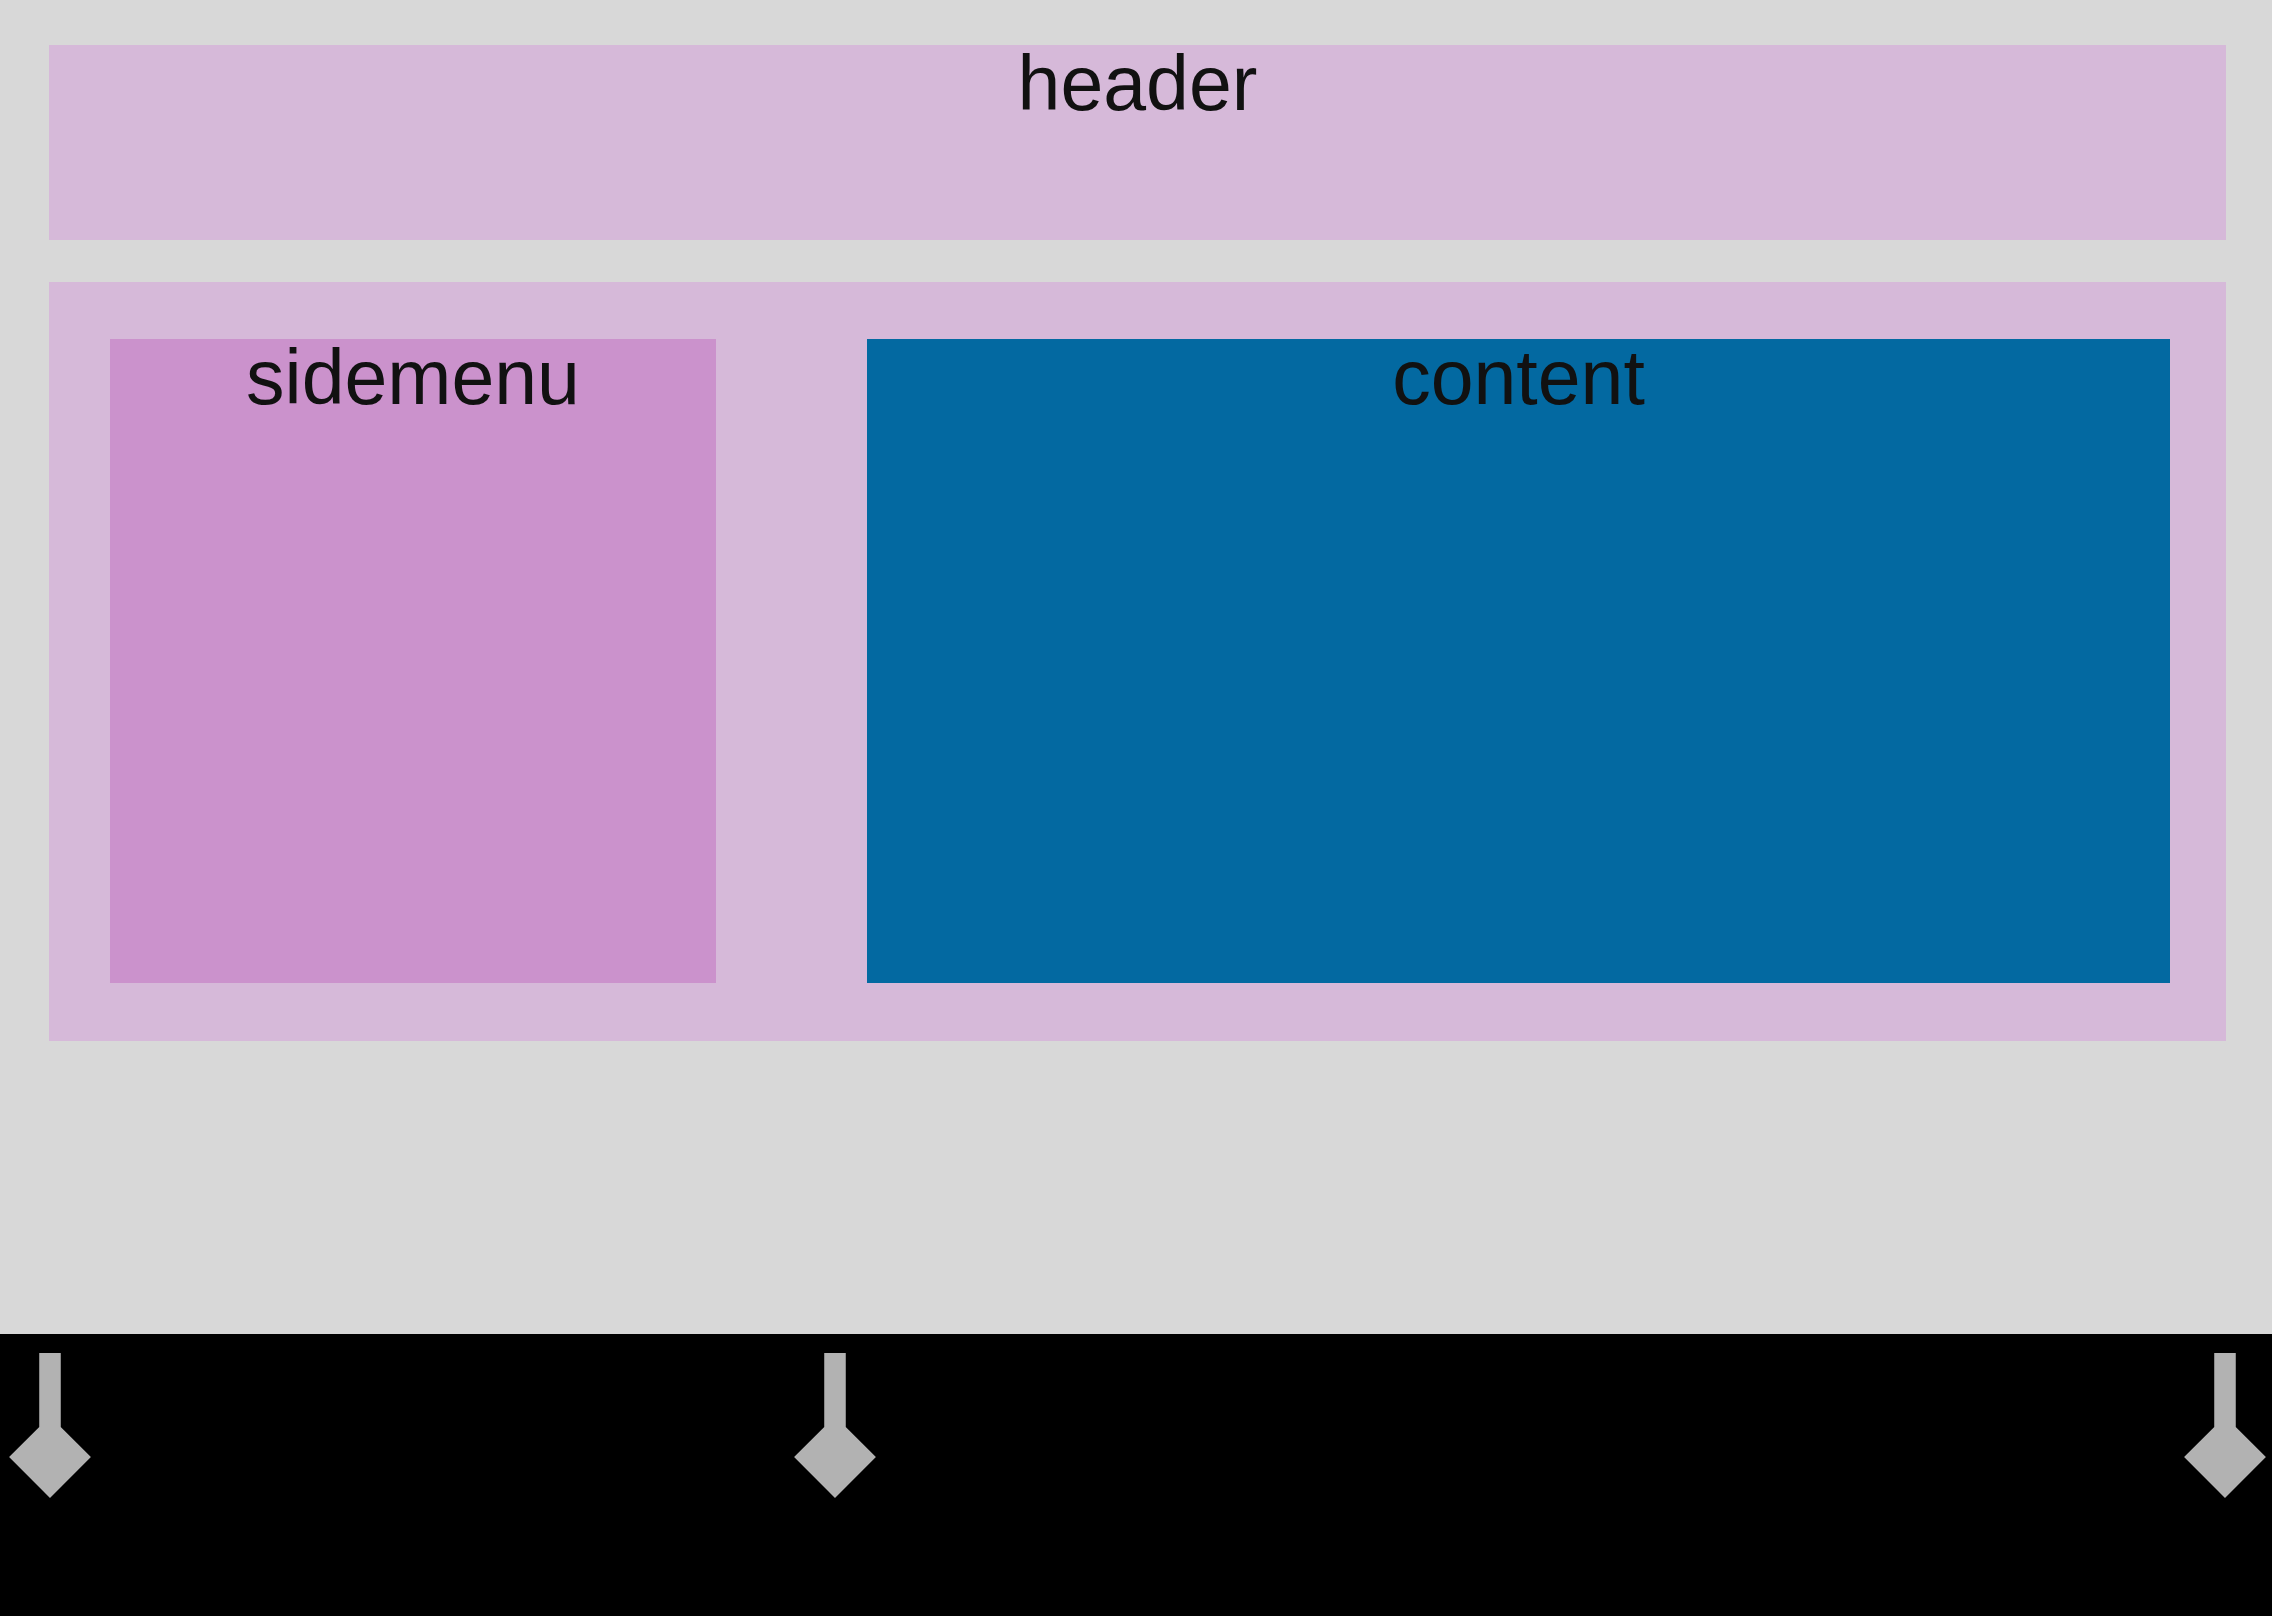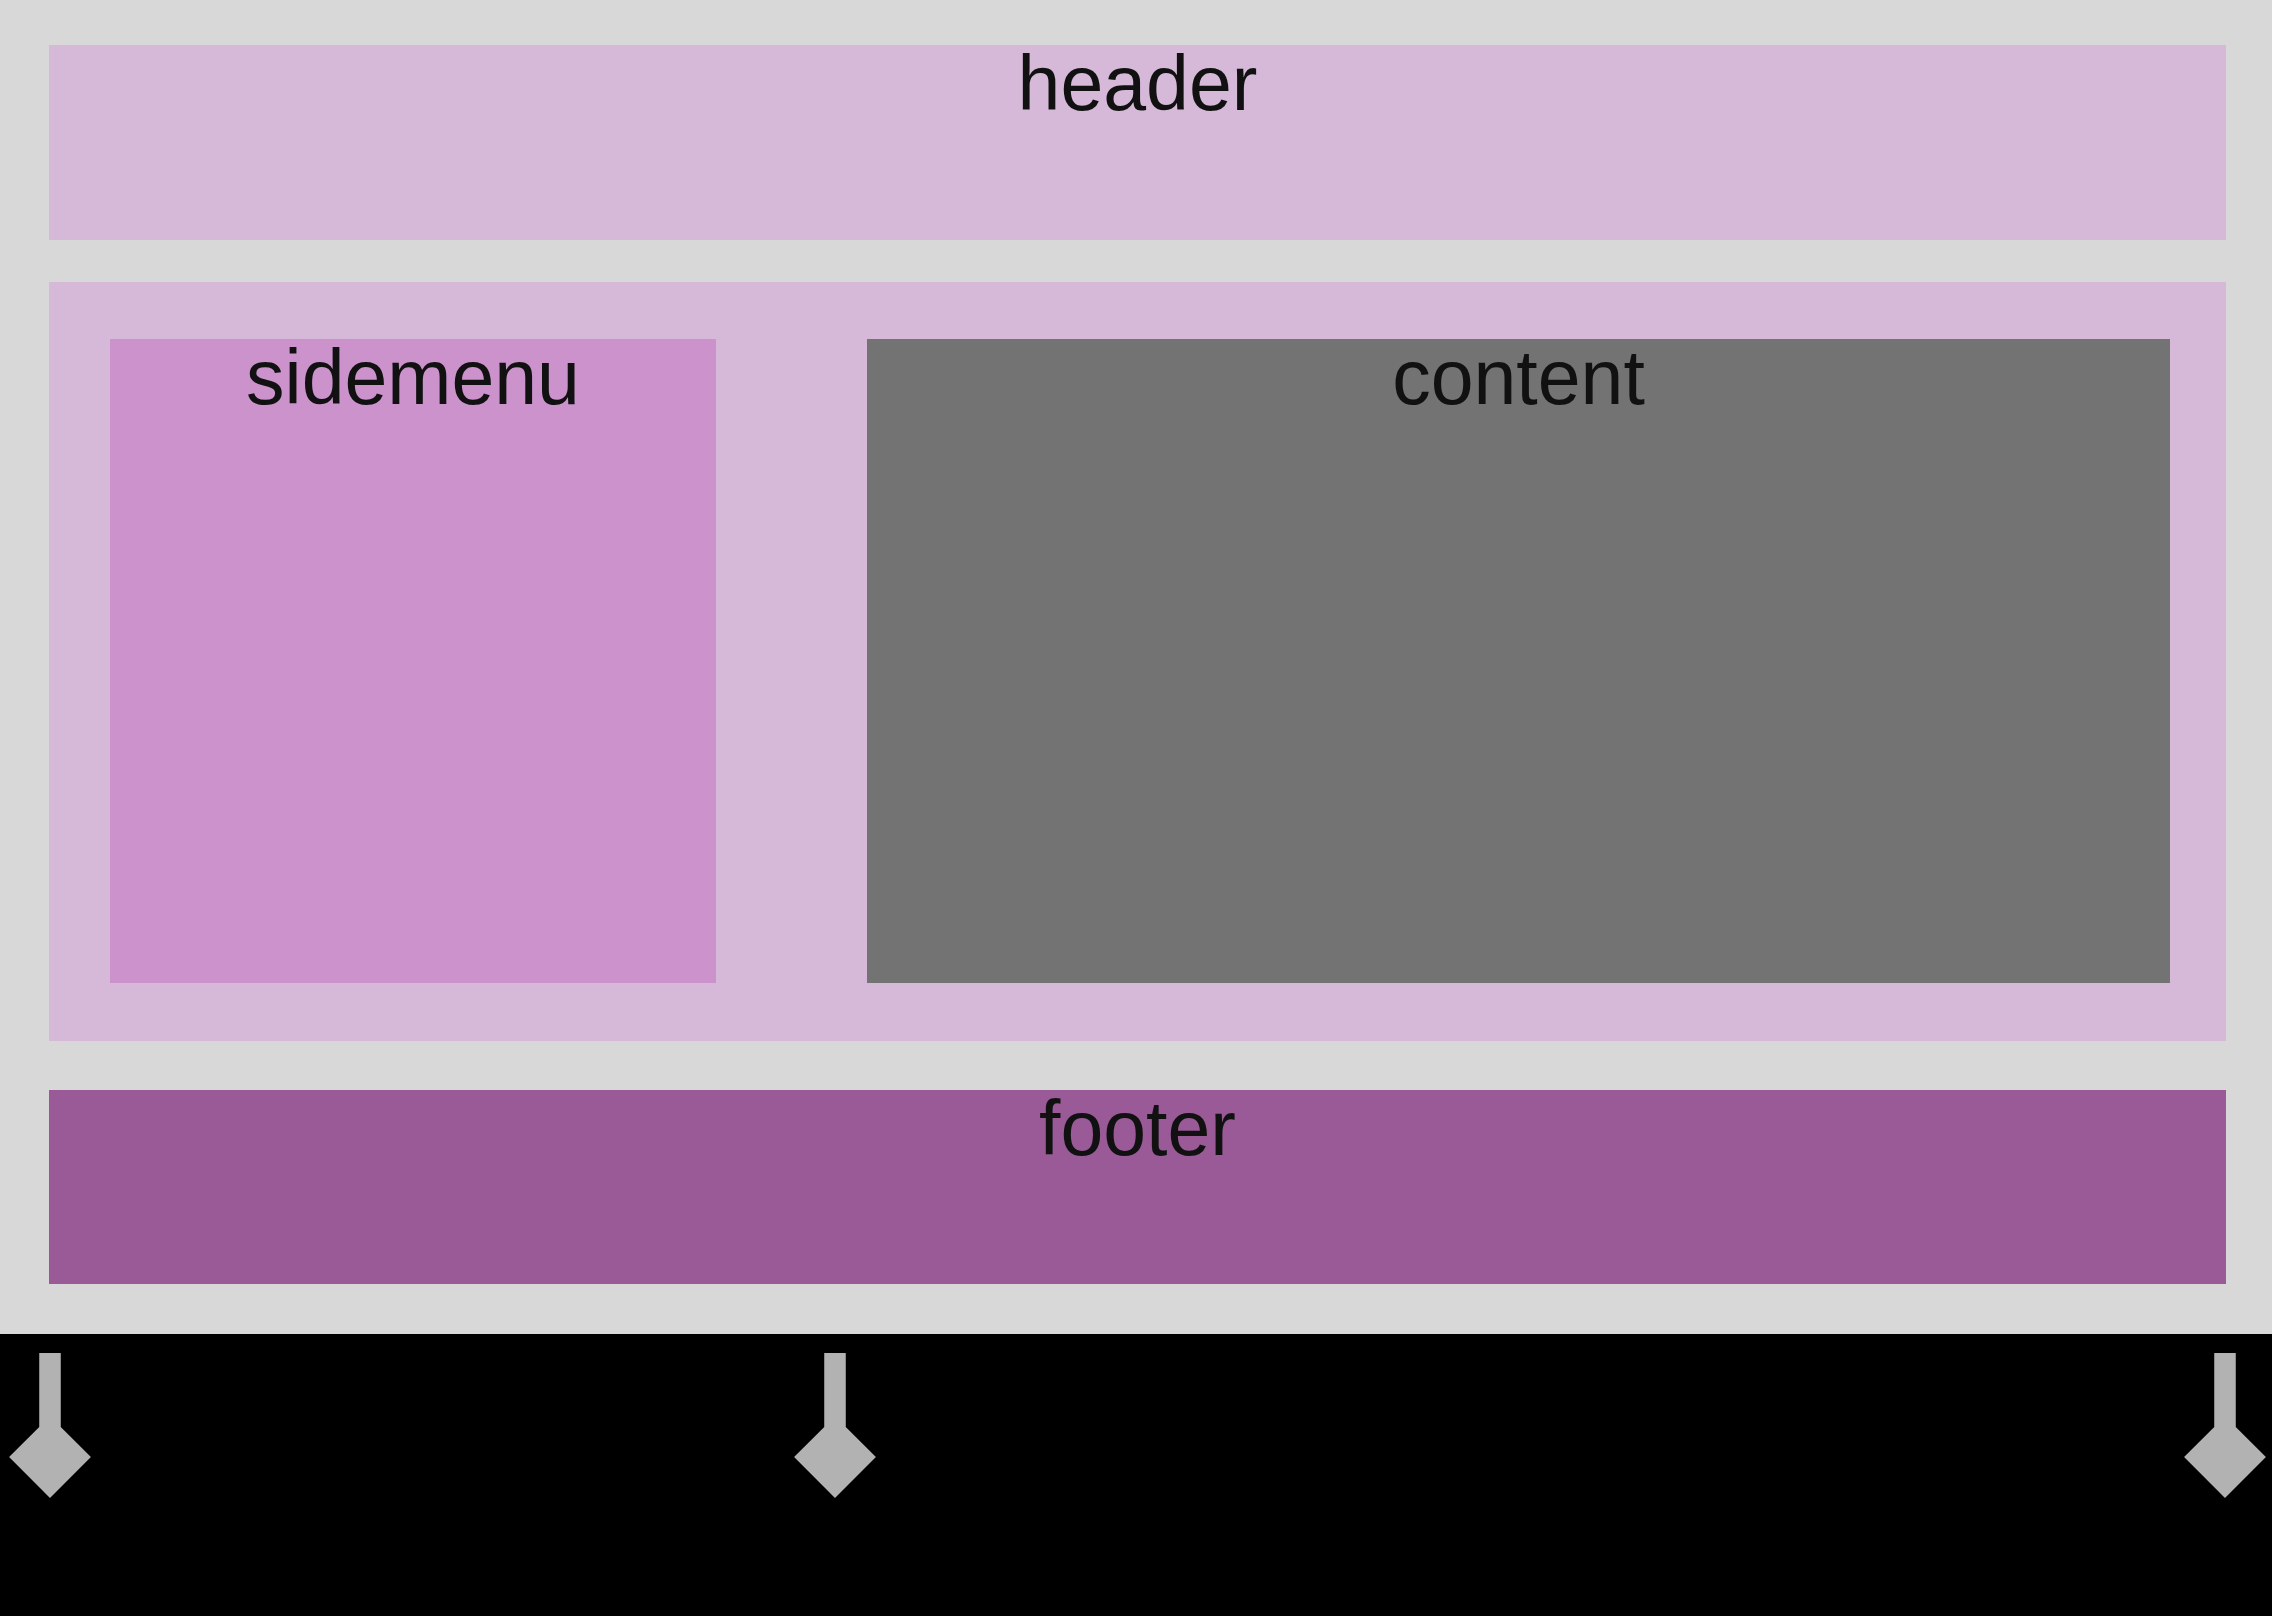--- a/index.html
+++ b/index.html
@@ -80,29 +80,26 @@
   <div class="block header-block" style="background: rgb(214, 185, 217);">
     <span class="label">header</span>
   </div>
 
   <div class="block main-block" style="background: rgb(214, 185, 217);">
 
     <div class="block sidemenu-block" style="background: rgb(203, 146, 204);">
       <span class="label">sidemenu</span>
     </div>
 
-    <div class="block content-block" style="background: #737373;">
+    <div class="block content-block" style="background: #0369a1;">
       <span class="label">content</span>
     </div>
 
   </div>
 
-  <div class="block footer-block" style="background: rgb(153, 90, 151);">
-    <span class="label">footer</span>
-  </div>
 
   <div class="bottom-band" style="background: rgb(0, 0, 0);">
 
     <svg class="arrow arrow-left" viewBox="0 0 114 202">
       <polygon points="42,0 72,0 72,103 114,145 57,202 0,145 42,103" fill="#b2b2b2"></polygon>
     </svg>
 
     <svg class="arrow arrow-middle" viewBox="0 0 114 202">
       <polygon points="42,0 72,0 72,103 114,145 57,202 0,145 42,103" fill="#b2b2b2"></polygon>
     </svg>

